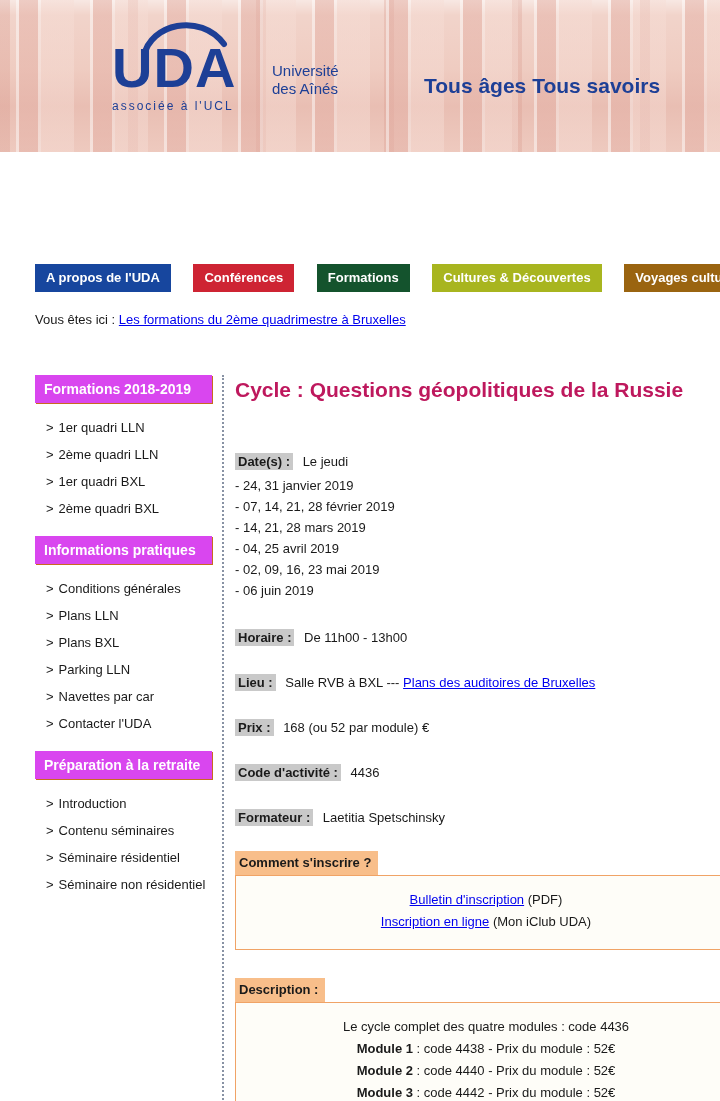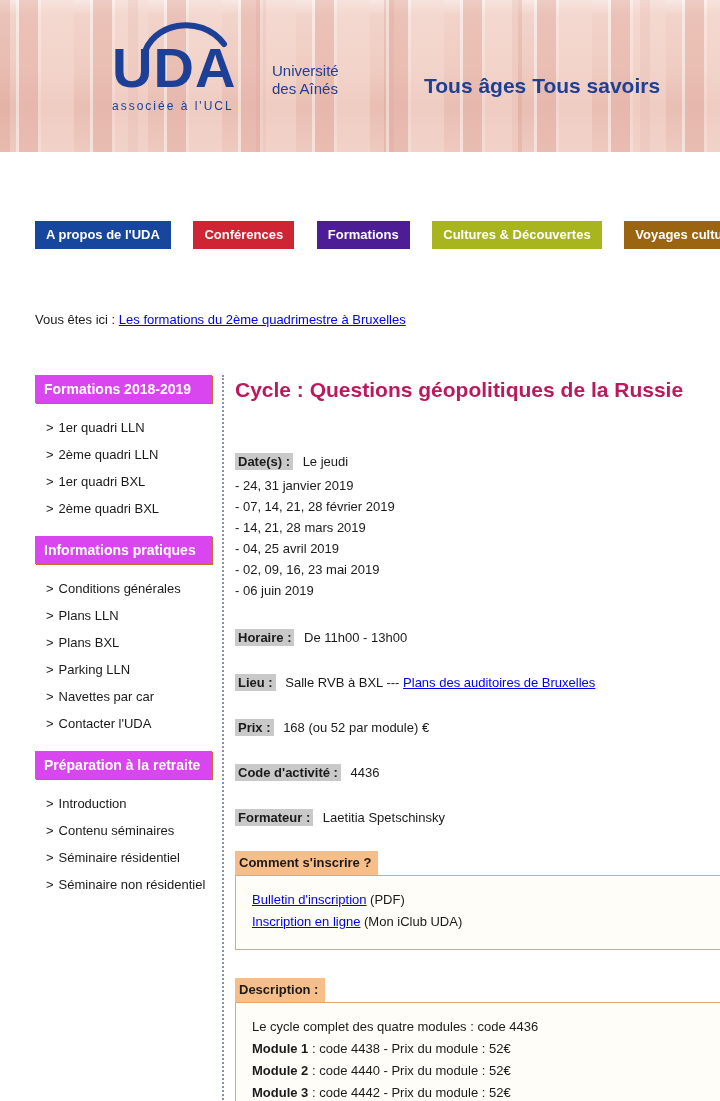--- a/index.html
+++ b/index.html
@@ -41,21 +41,21 @@
     color:#1d3f96;font-size:21px;font-weight:bold;
   }
   
   .nav-row{margin:69px 0 0 35px;height:28px;white-space:nowrap;}
   .nav-btn{
     display:inline-block;color:#fff;font-weight:bold;font-size:13px;
     line-height:28px;padding:0 11px;margin-right:19px;cursor:pointer;
   }
   .nav-c0{background:#17469e;}
   .nav-c1{background:#ce2433;}
-  .nav-c2{background:#4c1d95;}
+  .nav-c2{background:#14532d;margin-top:43px;}
   .nav-c3{background:#a8b51f;}
   .nav-c4{background:#9a6410;}
   
   .breadcrumb{margin:63px 0 0 35px;font-size:13px;}
   a.lnk{color:#0000ee;text-decoration:underline;cursor:pointer;}
   
   .main-wrap{display:flex;align-items:stretch;margin-top:48px;min-height:749px;}
   .sidebar{width:177px;margin-left:35px;flex:none;}
   .sep{flex:none;border-left:2px dotted #8892a4;margin-left:10px;}
   .content{flex:1;padding-left:11px;min-width:0;}
@@ -78,21 +78,21 @@
   .date-line{line-height:21px;}
   .section{margin-top:25px;}
   .section.desc{margin-top:28px;}
   .section-header{border-bottom:1px solid #f0a366;line-height:20px;}
   .section-header .hdr{
     display:inline-block;background:#f8be8a;font-weight:bold;font-size:13px;
     padding:2px 7px 2px 4px;
   }
   .section-body{
     border-left:1px solid #f0a366;border-bottom:1px solid #f0a366;
-    background:#fefdf8;padding:16px 0 19px 16px;
+    background:#fefdf8;padding:16px 0 19px 16px;text-align:center;
   }
   .section-body.desc{padding-bottom:60px;border-bottom:none;}
   .body-line{line-height:16px;margin-top:6px;}
   .body-line:first-child{margin-top:0;}
   .bold{font-weight:bold;}
 </style>
 </head>
 <body>
 
 <div class="banner">

